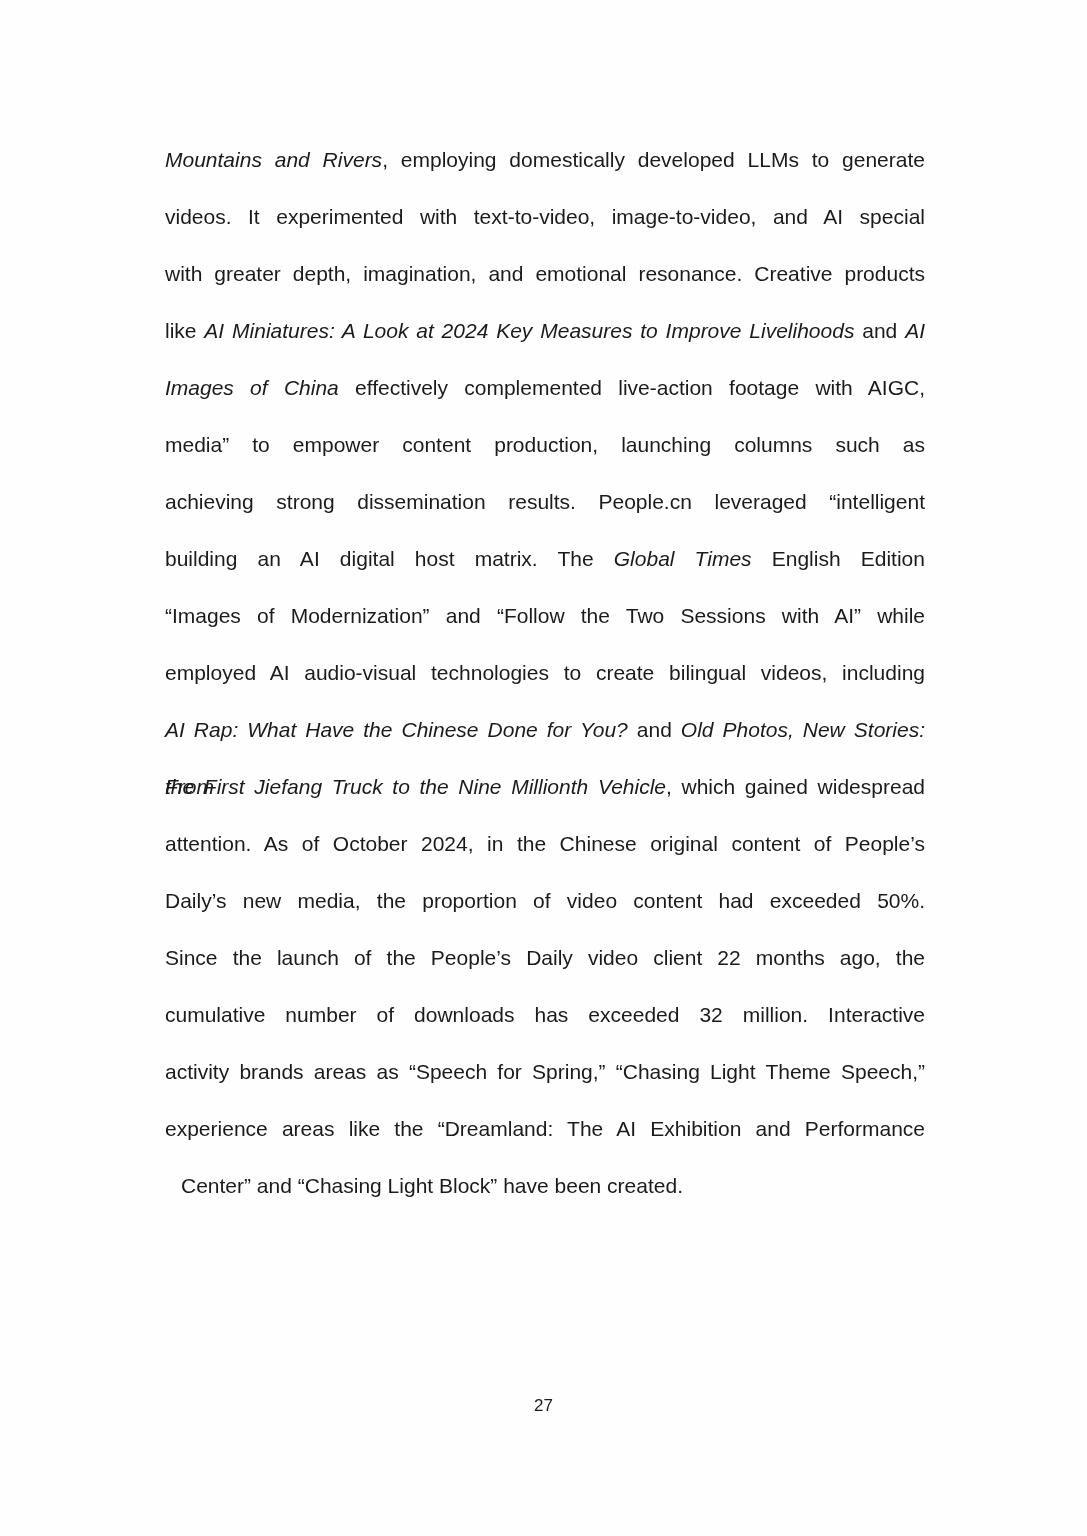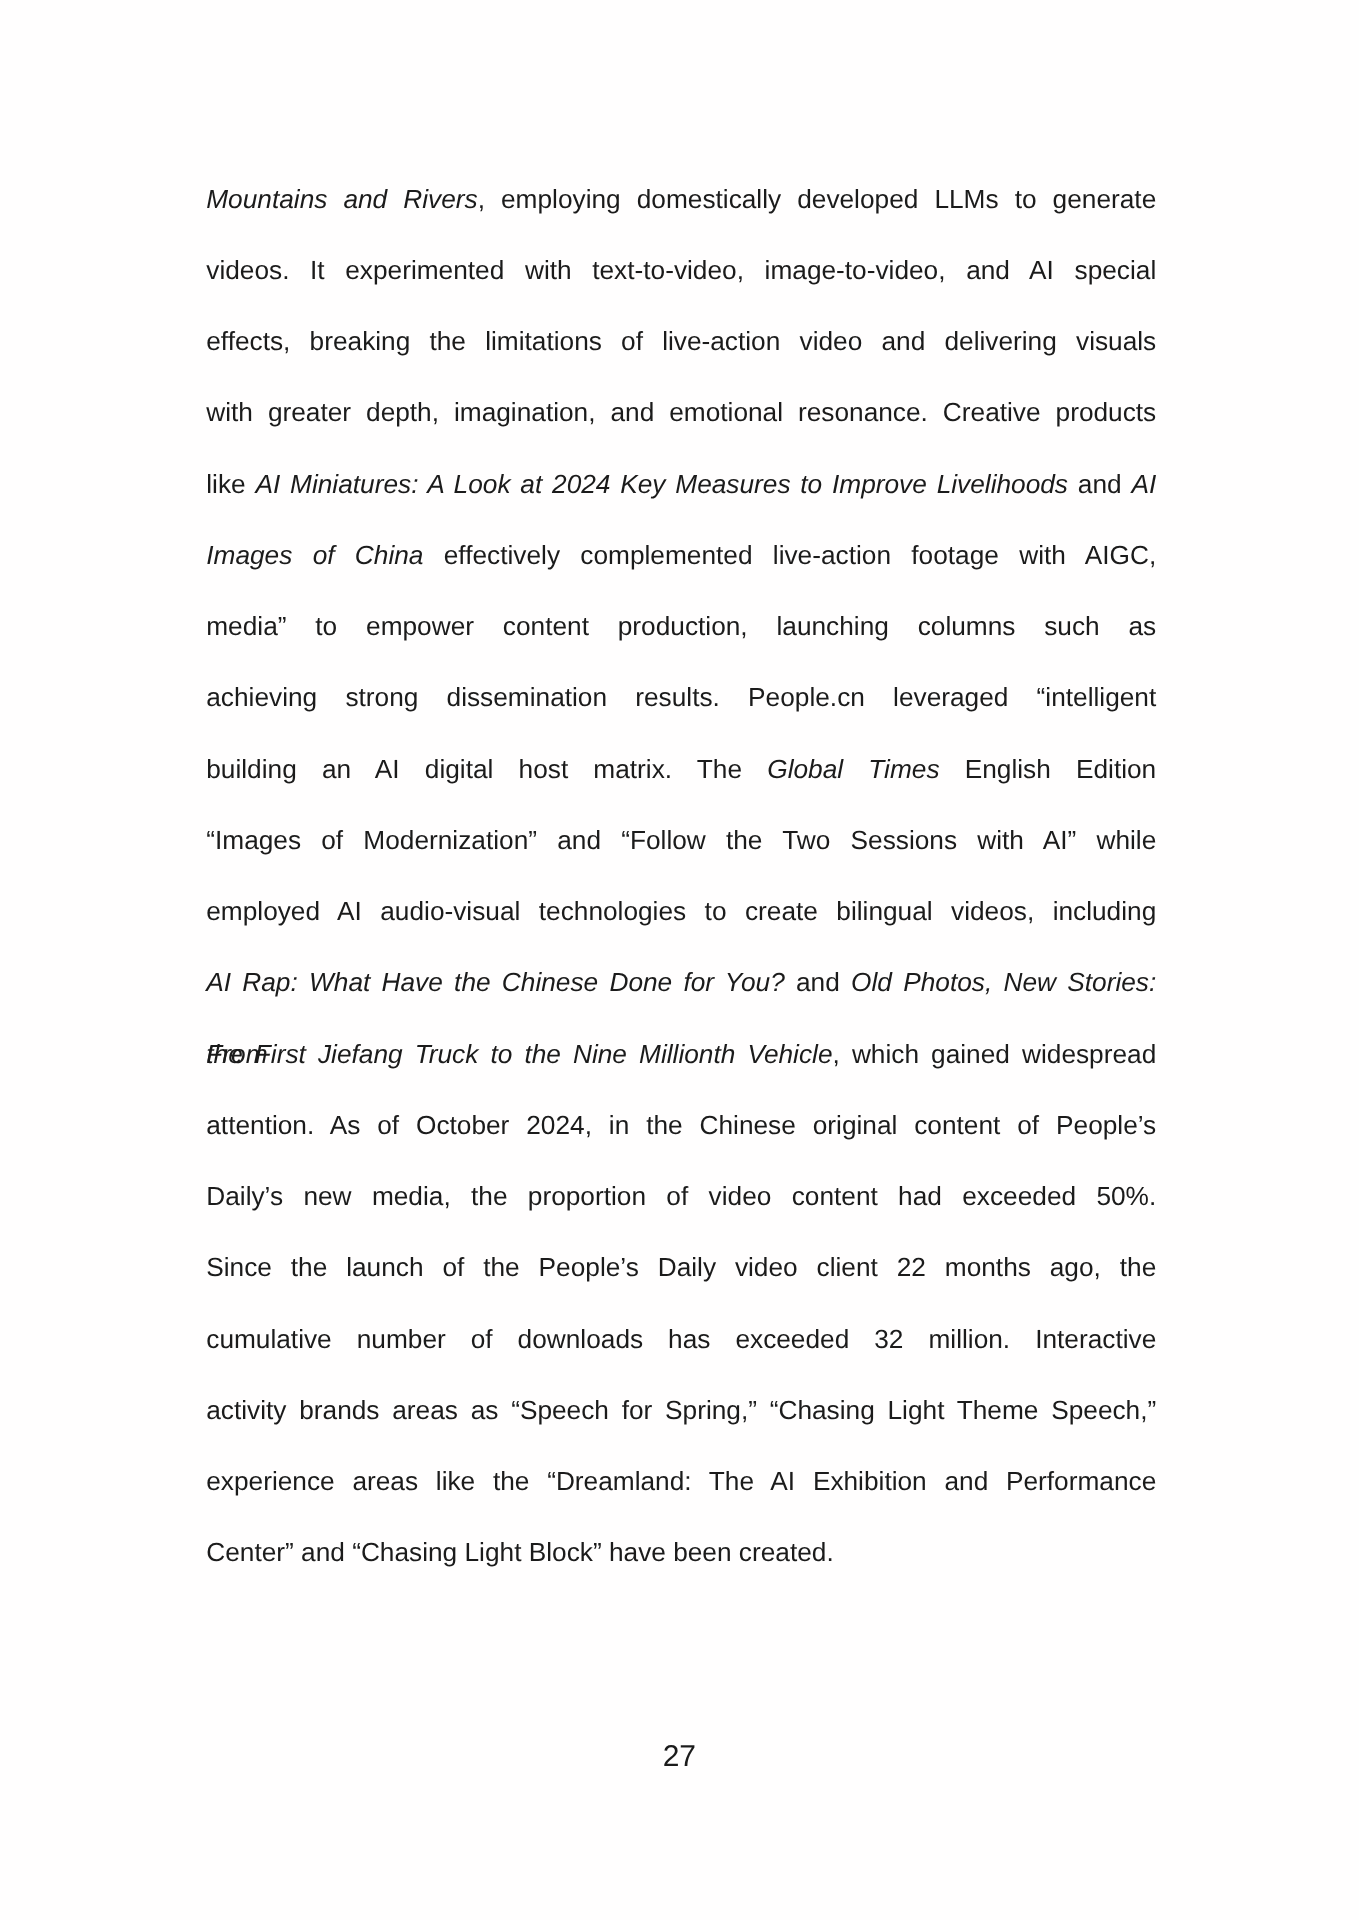--- a/index.html
+++ b/index.html
@@ -25,41 +25,41 @@
   .line {
     height: 57px;
     line-height: 57px;
     font-size: 21px;
     text-align: justify;
     text-align-last: justify;
   }
   .line.last {
     text-align: left;
     text-align-last: left;
+    margin-left: 16px;
   }
   .run { font-style: normal; }
   .run.italic { font-style: italic; }
   .page-number {
     position: absolute;
     left: 0;
     top: 1392px;
     width: 100%;
     text-align: center;
-    font-size: 24px;
+    font-size: 17px;
     line-height: 28px;
   }
 </style>
 </head>
 <body>
 
 <div class="page" style="background: rgb(255, 254, 254); color: rgb(27, 27, 27);">
   <div class="text-block">
       <div class="line"><span class="run italic">Mountains and Rivers</span><span class="run">, employing domestically developed LLMs to generate</span></div>
       <div class="line"><span class="run">videos. It experimented with text-to-video, image-to-video, and AI special</span></div>
-      <div class="line"><span class="run">effects, breaking the limitations of live-action video and delivering visuals</span></div>
       <div class="line"><span class="run">with greater depth, imagination, and emotional resonance. Creative products</span></div>
       <div class="line"><span class="run">like </span><span class="run italic">AI Miniatures: A Look at 2024 Key Measures to Improve Livelihoods</span><span class="run"> and </span><span class="run italic">AI</span></div>
       <div class="line"><span class="run italic">Images of China</span><span class="run"> effectively complemented live-action footage with AIGC,</span></div>
       <div class="line"><span class="run">media” to empower content production, launching columns such as</span></div>
       <div class="line"><span class="run">achieving strong dissemination results. People.cn leveraged “intelligent</span></div>
       <div class="line"><span class="run">building an AI digital host matrix. The </span><span class="run italic">Global Times</span><span class="run"> English Edition</span></div>
       <div class="line"><span class="run">“Images of Modernization” and “Follow the Two Sessions with AI” while</span></div>
       <div class="line"><span class="run">employed AI audio-visual technologies to create bilingual videos, including</span></div>
       <div class="line"><span class="run italic">AI Rap: What Have the Chinese Done for You?</span><span class="run"> and </span><span class="run italic">Old Photos, New Stories: From</span></div>
       <div class="line"><span class="run italic">the First Jiefang Truck to the Nine Millionth Vehicle</span><span class="run">, which gained widespread</span></div>

